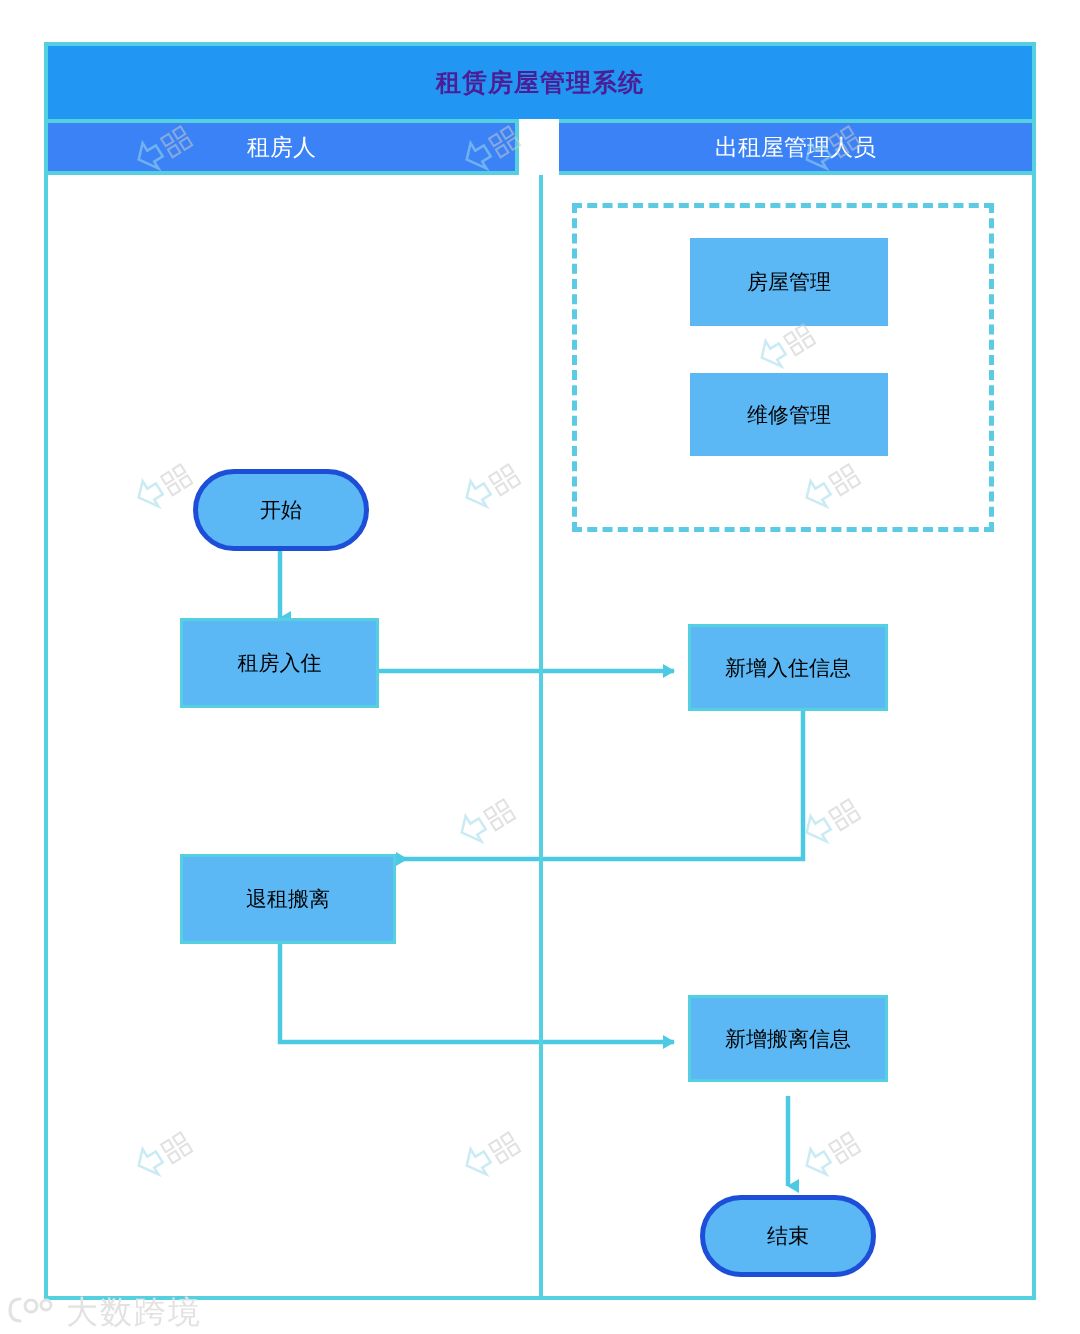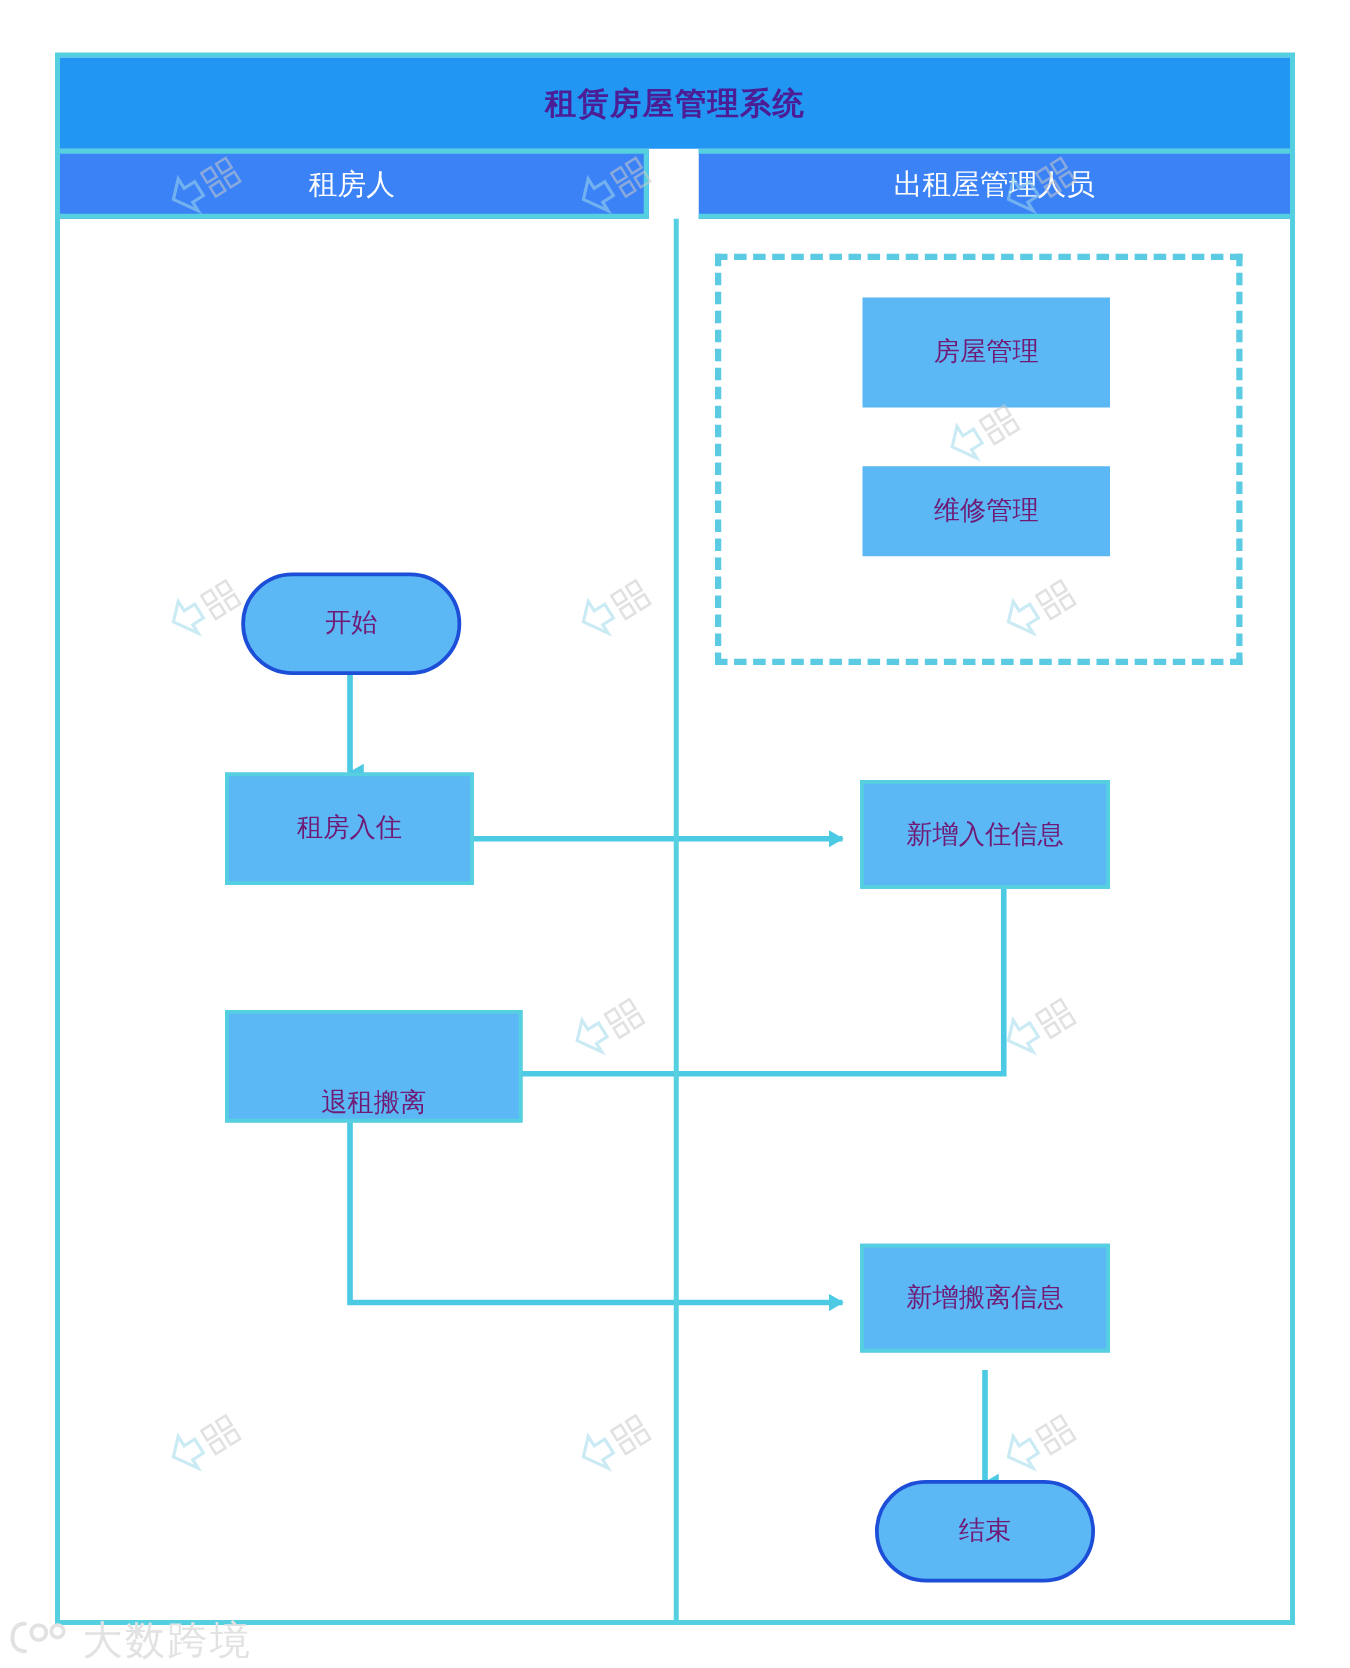--- a/index.html
+++ b/index.html
@@ -94,41 +94,42 @@
     top: 0;
     width: 984px;
     height: 1250px;
     z-index: 2;
   }
 
   
   .node {
     position: absolute;
     box-sizing: border-box;
-    color: #701a75;
+    color: #000000;
     display: flex;
     align-items: center;
     justify-content: center;
     z-index: 3;
     font-size: 21px;
     text-align: center;
     line-height: 1.2;
   }
   .node.process {
     background: #5bb8f5;
     border: 3px solid #55d0e0;
   }
   .node.plain {
     background: #5bb8f5;
     border: none;
   }
   .node.terminator {
     background: #5bb8f5;
-    border: 3px solid #1d4ed8;
+    border: 5px solid #1d4ed8;
     border-radius: 42px;
+    margin-top: 11px;
   }
 
   
   #group-box-admin {
     position: absolute;
     left: 524px;
     top: 157px;
     width: 422px;
     height: 329px;
     border: 5px dashed #5bcbe4;
@@ -217,33 +218,33 @@
 
       <g>
         <path d="M 740,1050 L 740,1140" stroke="#4cc9e3" stroke-width="4.5" fill="none" marker-end="url(#arrow-down)"></path>
       </g>
     </svg>
 
     <div class="node plain" style="left:642px; top:192px; width:198px; height:88px;">
       <span>房屋管理</span>
     </div>
 
-    <div class="node plain" style="left:642px; top:327px; width:198px; height:72px;">
+    <div class="node plain" style="left:642px; top:327px; width:198px; height:83px;">
       <span>维修管理</span>
     </div>
 
     <div class="node terminator" style="left:145px; top:412px; width:176px; height:82px;">
       <span>开始</span>
     </div>
 
     <div class="node process" style="left:132px; top:572px; width:199px; height:90px;">
       <span>租房入住</span>
     </div>
 
-    <div class="node process" style="left:132px; top:762px; width:238px; height:90px;align-items:flex-end;">
+    <div class="node process" style="left:132px; top:808px; width:216px; height:90px;">
       <span>退租搬离</span>
     </div>
 
     <div class="node process" style="left:640px; top:578px; width:200px; height:87px;">
       <span>新增入住信息</span>
     </div>
 
     <div class="node terminator" style="left:652px; top:1138px; width:176px; height:82px;">
       <span>结束</span>
     </div>

